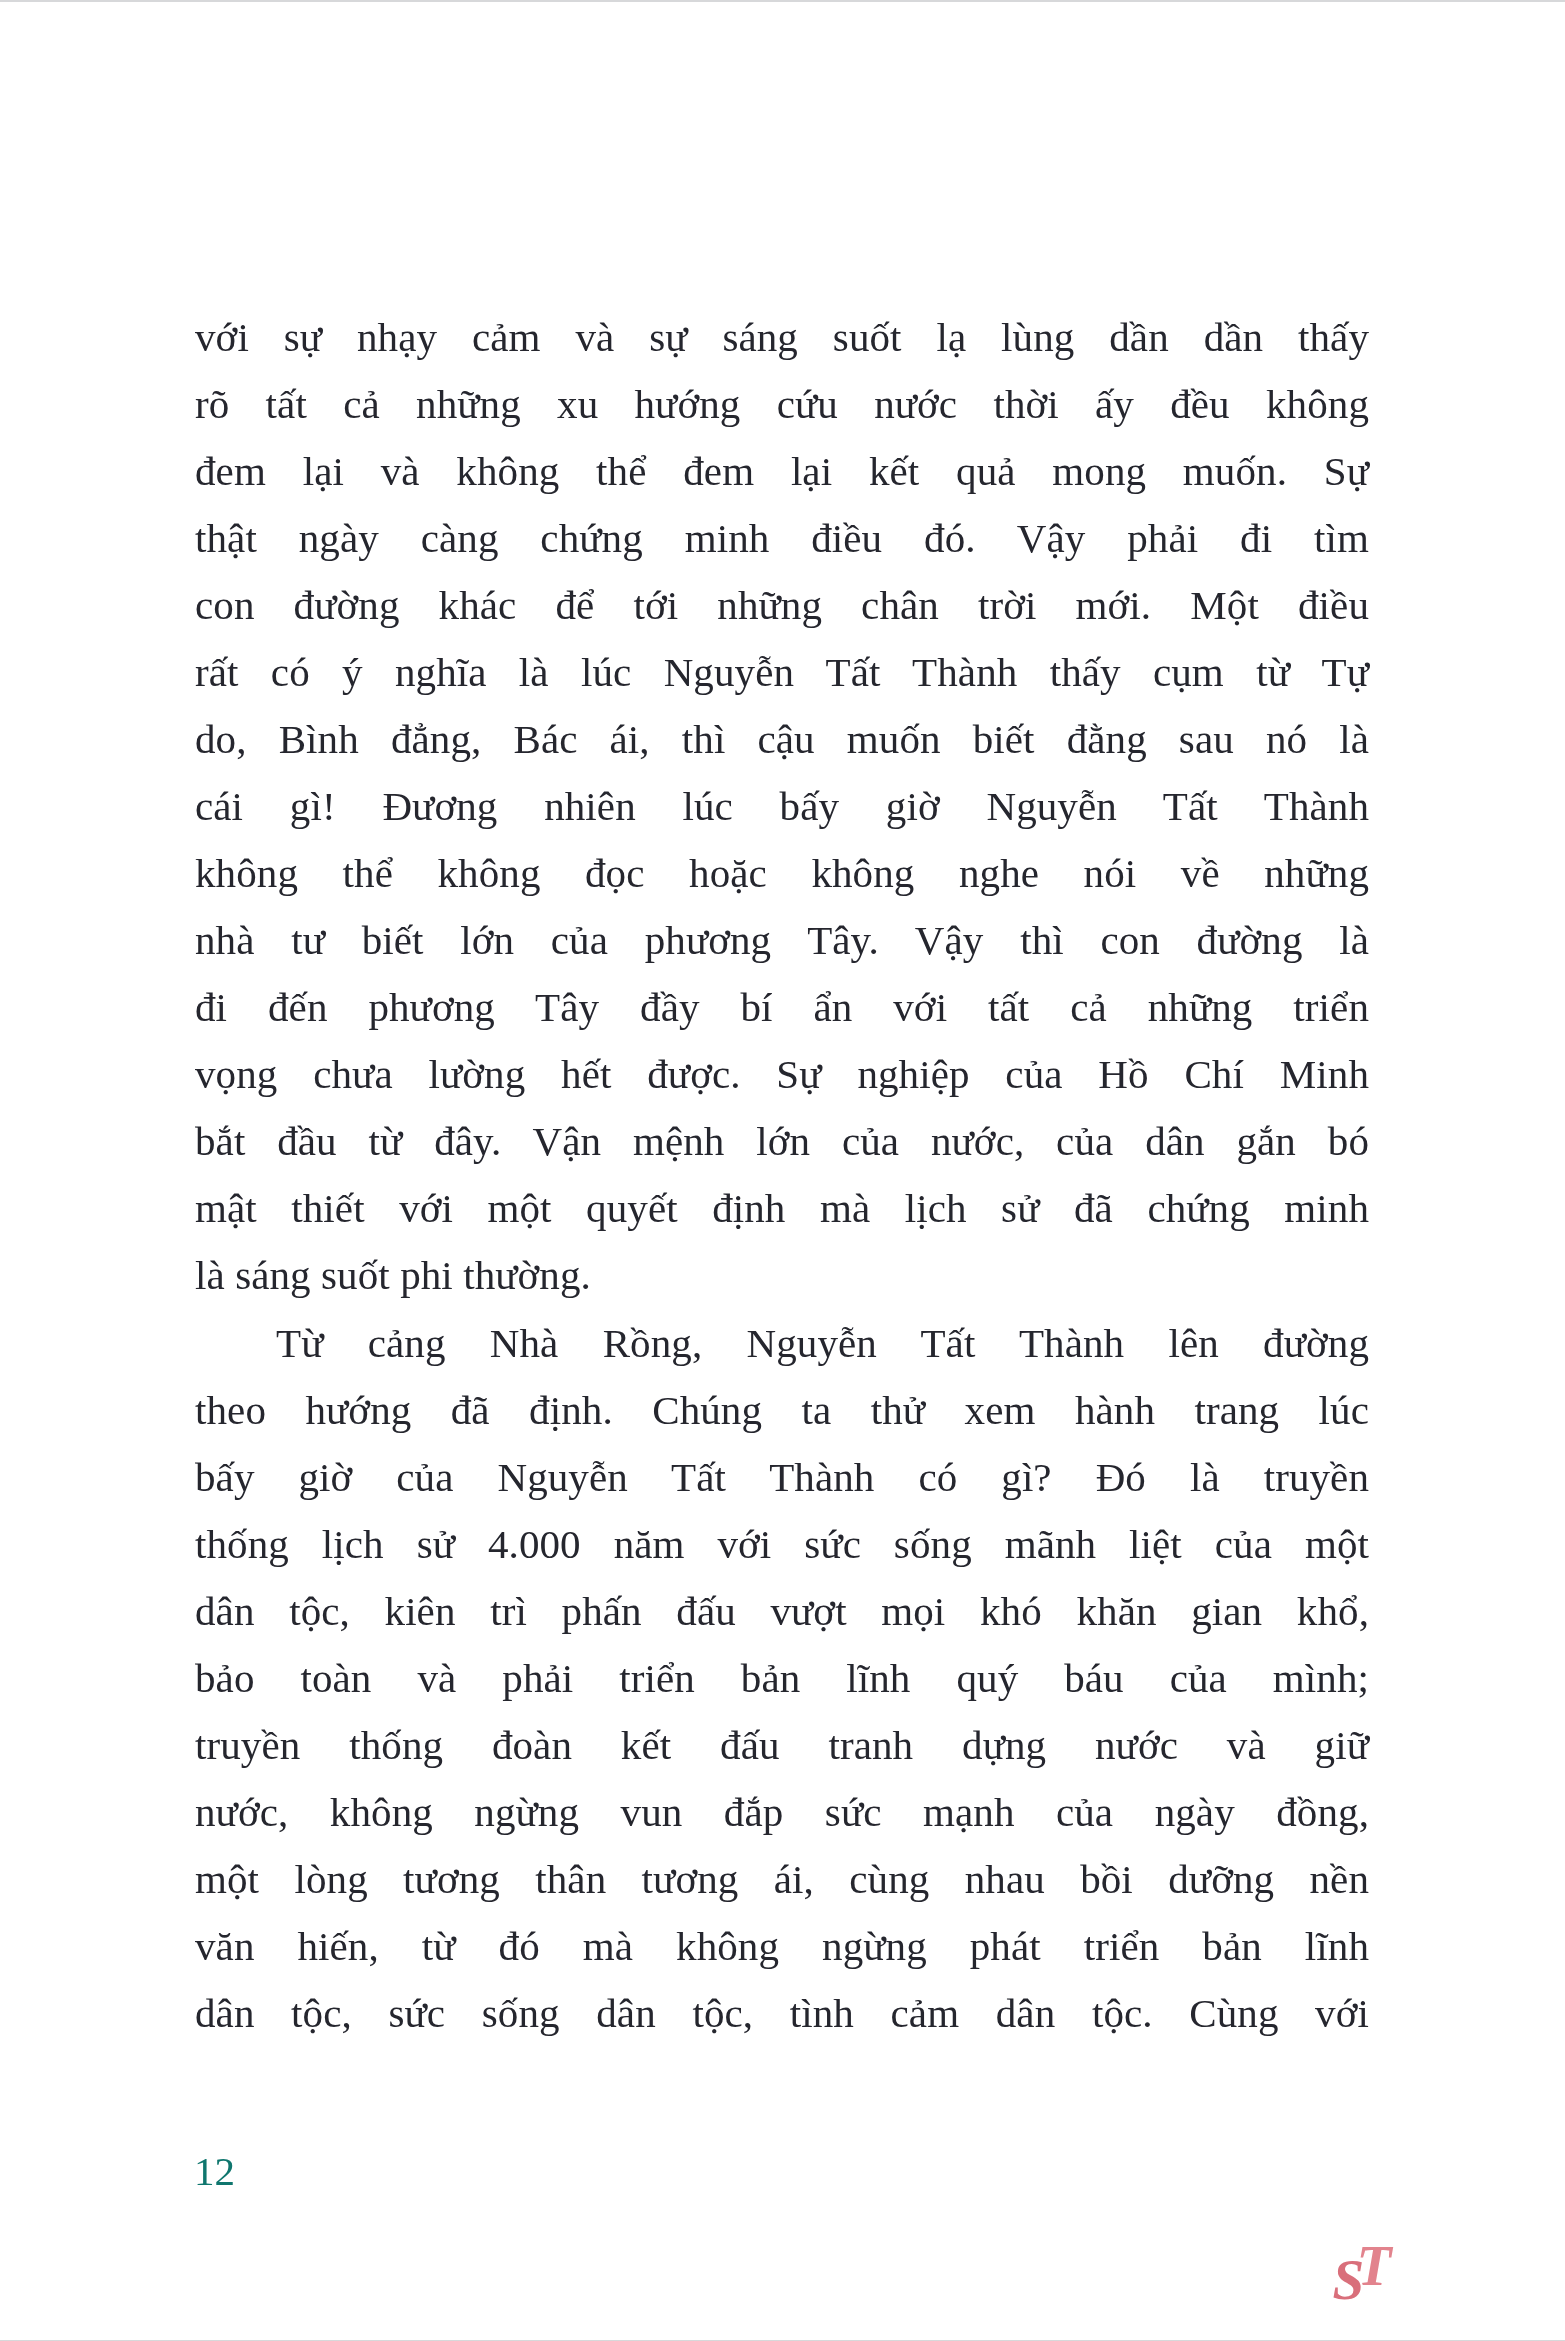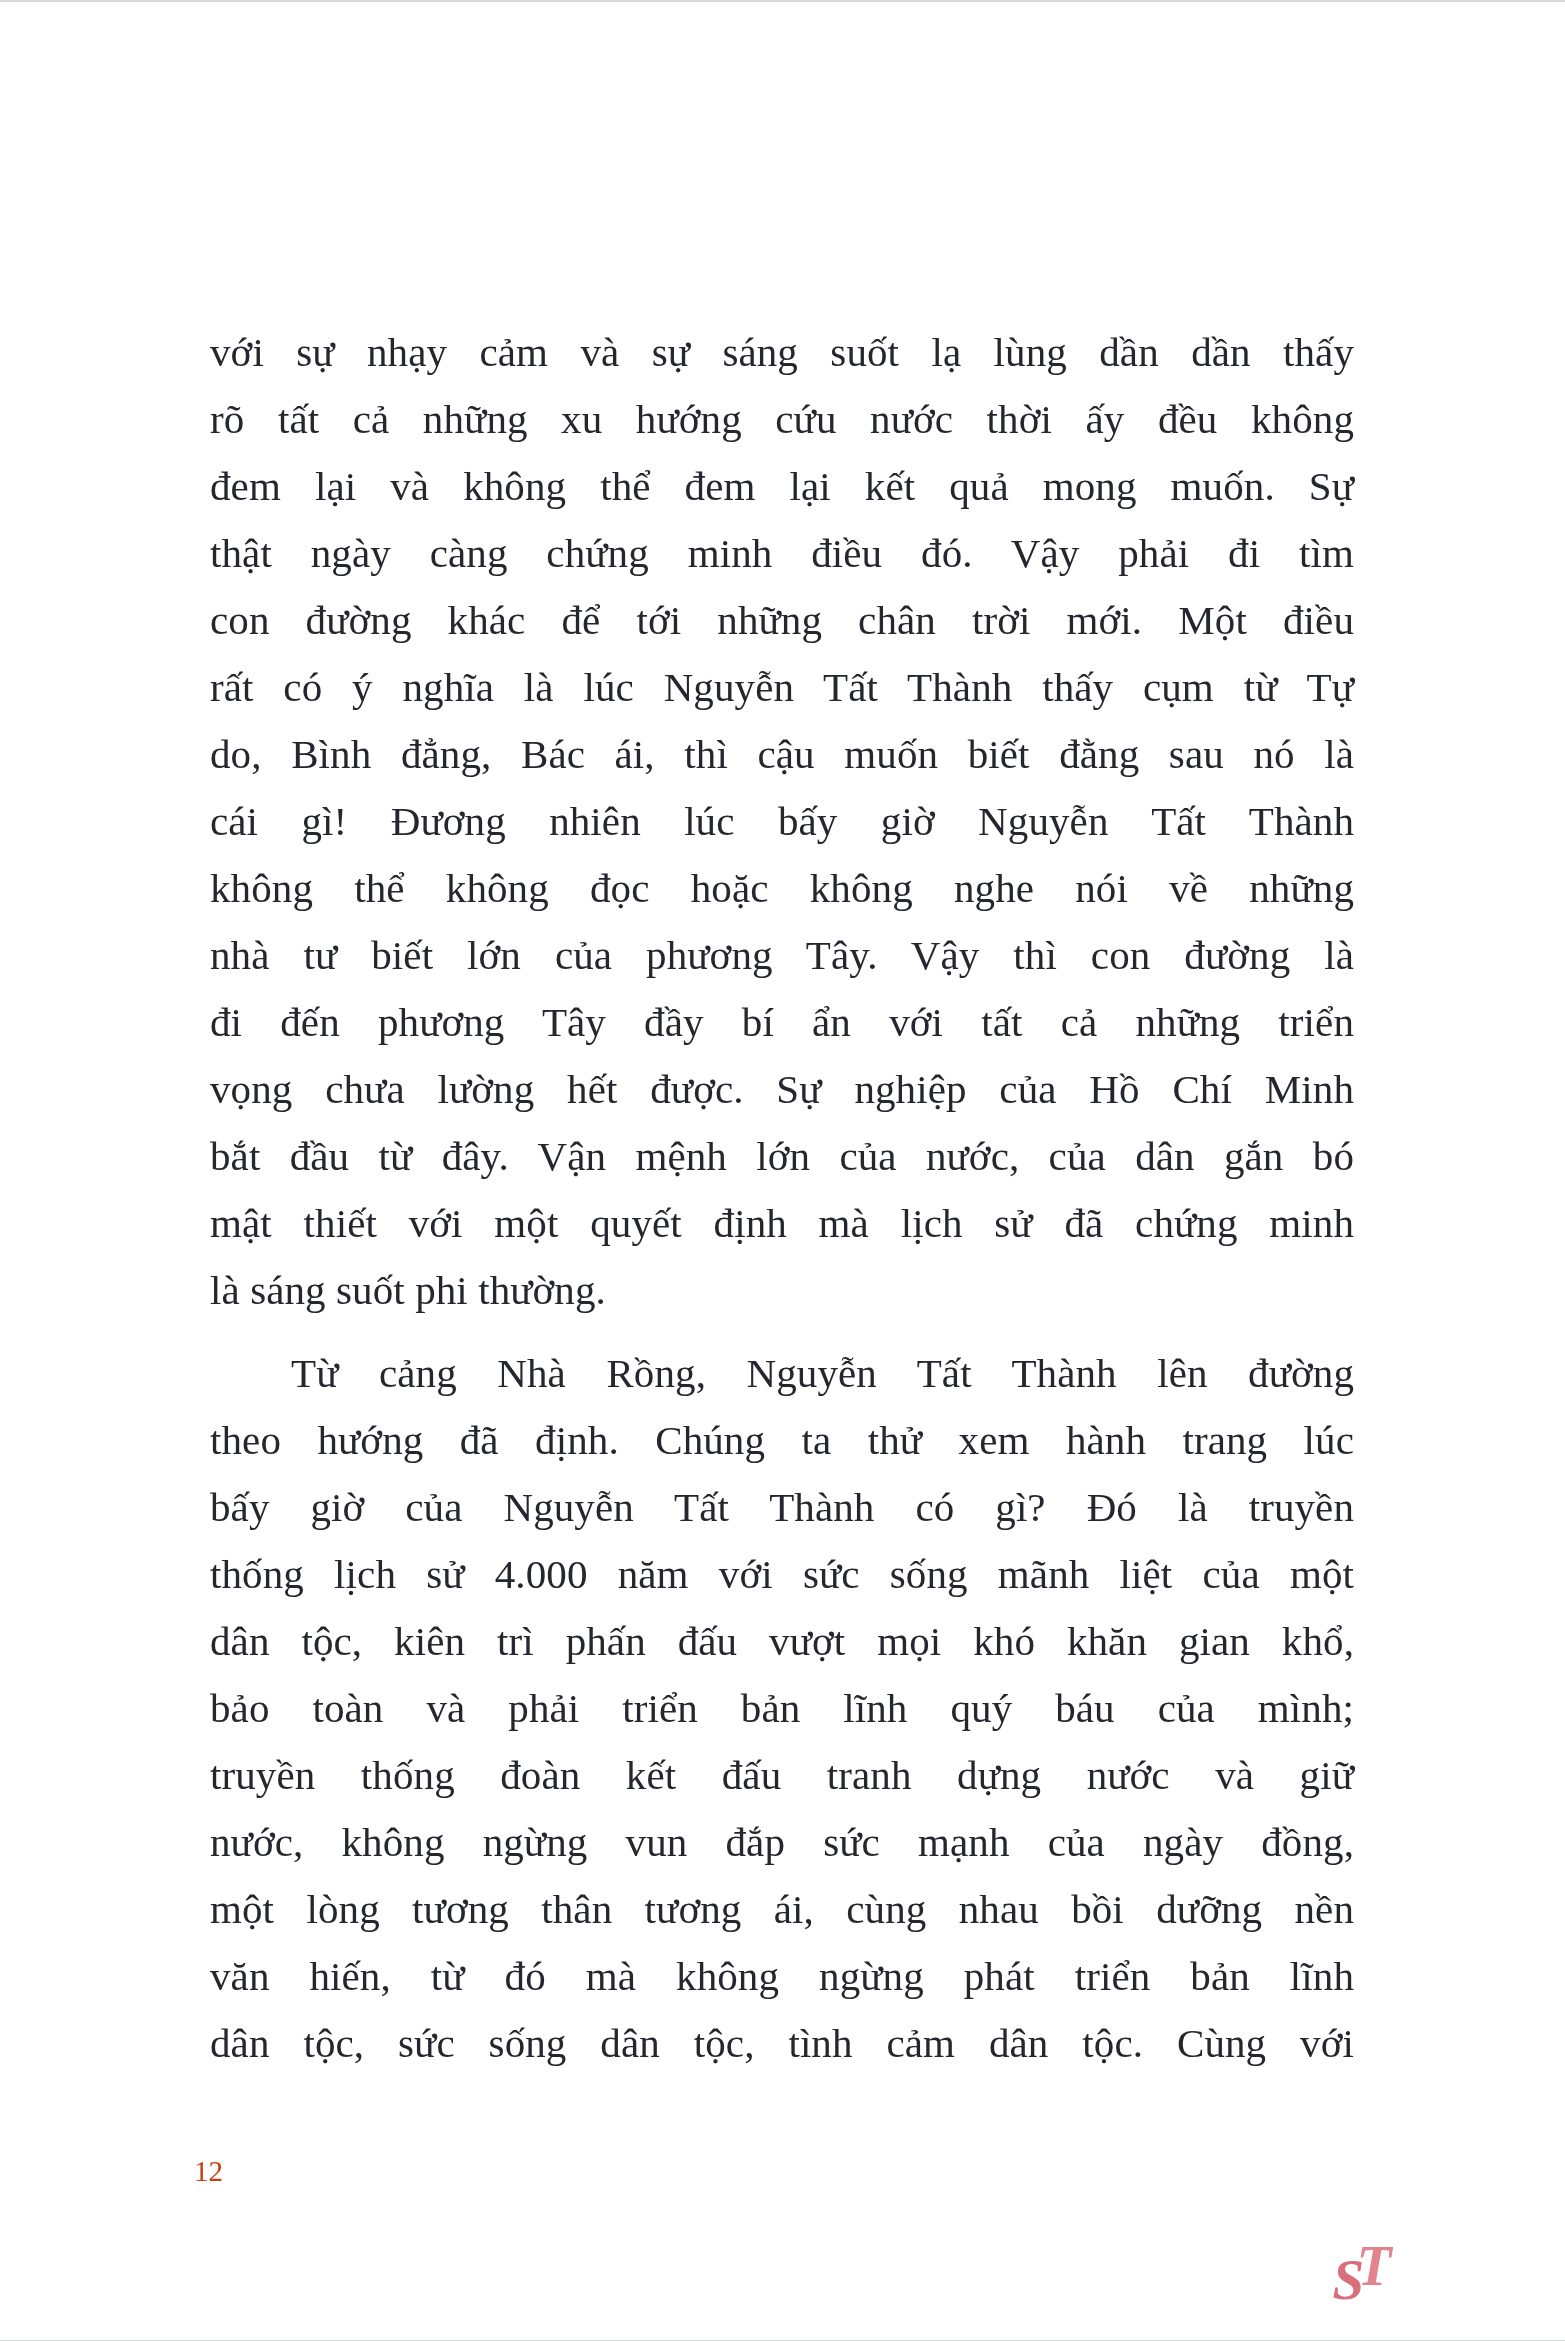--- a/index.html
+++ b/index.html
@@ -26,44 +26,44 @@
   }
   .scan-edge.top { top: 0; }
   .scan-edge.bottom { bottom: 0; }
 
   .text-block {
     position: absolute;
     left: 194px;
     top: 303px;
     width: 1176px;
   }
-  .para { margin: 16px; padding: 0; }
+  .para { margin: 1px; padding: 0; }
   .line {
     font-size: 41px;
     line-height: 67px;
     white-space: normal;
     text-align: justify;
     text-align-last: justify;
     letter-spacing: 0.1px;
   }
   .line.para-end {
     text-align-last: left;
     font-family: Liberation Serif, serif;
   }
   .line.indent {
     text-indent: 81px;
   }
 
   .page-number {
     position: absolute;
     left: 194px;
     top: 2138px;
-    font-size: 29px;
+    font-size: 41px;
     line-height: 67px;
-    color: #c2410c;
+    color: #0f766e;
   }
 
   .logo {
     position: absolute;
     right: 153px;
     top: 2237px;
     width: 82px;
     height: 82px;
   }
   .logo .logo-t {

